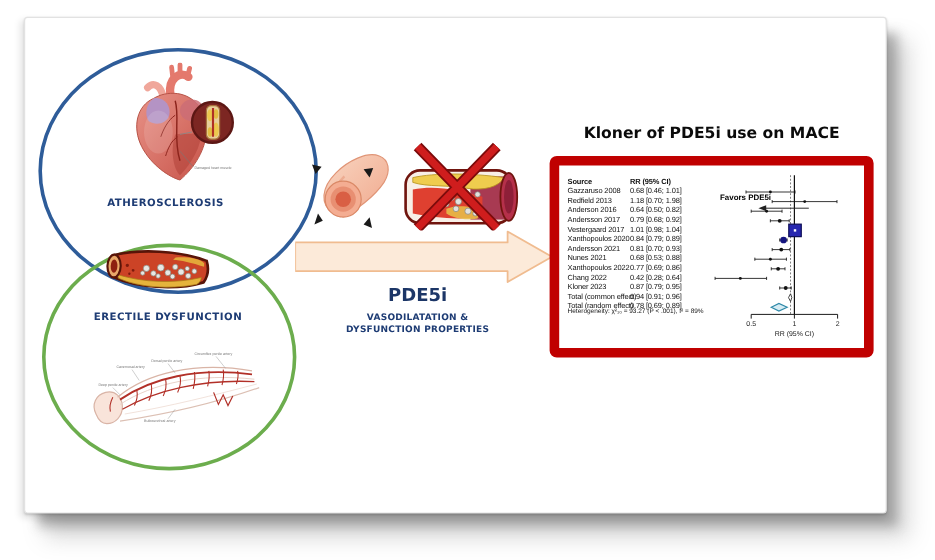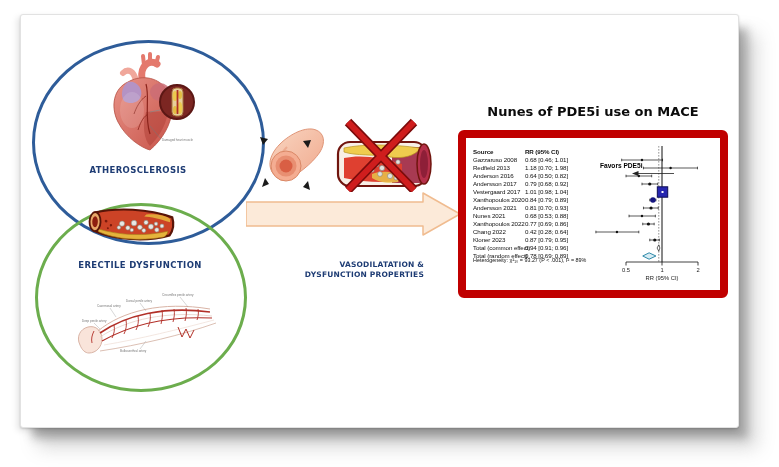--- a/index.html
+++ b/index.html
@@ -10,21 +10,21 @@
          box-shadow:-3px 3px 6px rgba(0,0,0,.10), 0 1px 2px rgba(0,0,0,.15),
                     10px 12px 10px -2px rgba(95,95,95,.45), 18px 20px 18px rgba(130,130,130,.30);}
   .abs{position:absolute;}
   .circle{position:absolute;border-radius:50%;box-sizing:border-box;background:transparent;}
   .c-blue{left:32px;top:40px;width:233px;height:205px;border:3.5px solid #2e5c99;}
   .c-green{left:35px;top:203px;width:212px;height:189px;border:3.5px solid #6cad4d;}
   .venn-label{position:absolute;text-align:center;font-weight:bold;color:#1e3c74;
               font-size:8.5px;letter-spacing:.4px;font-family:"DejaVu Sans",sans-serif;}
   .drug{position:absolute;left:296px;top:237px;width:104px;text-align:center;color:#1c3667;
         font-size:15px;font-weight:bold;font-family:"DejaVu Sans",sans-serif;}
-  .mech{position:absolute;left:272px;width:152px;text-align:right;color:#1e3c74;
+  .mech{position:absolute;left:272px;width:152px;text-align:center;color:#1e3c74;
         font-size:7.5px;font-weight:600;font-family:"DejaVu Sans",sans-serif;letter-spacing:.2px;}
   .fp-title{position:absolute;left:458px;top:104px;width:270px;text-align:center;color:#0b0b0b;
             font-size:13px;font-weight:bold;font-family:"DejaVu Sans",sans-serif;}
   .fp-frame{position:absolute;left:458px;top:130px;width:270px;height:168px;box-sizing:border-box;
             border:8px solid #c00000;border-radius:6px;background:#fff;}
   #fp-rows{position:absolute;left:7px;top:10px;}
   .fp-row{font-size:6.2px;line-height:8px;height:8px;white-space:nowrap;color:#111;letter-spacing:-.1px;}
   .fp-row.bold{font-weight:bold;}
   .fp-row .src{display:inline-block;width:52px;}
   #fp-het{position:absolute;left:7px;top:119px;font-size:5.4px;color:#111;white-space:nowrap;}
@@ -185,24 +185,25 @@
     <g>
       <path d="M16 4 L82 72 M82 4 L16 72" stroke="#7c0b0b" stroke-width="9" fill="none"></path>
       <path d="M16 4 L82 72 M82 4 L16 72" stroke="#cf1d1d" stroke-width="6" fill="none"></path>
     </g>
   </svg>
 
   <svg class="abs" style="left:246px;top:186px;" width="216" height="56" viewBox="0 0 216 56">
     <polygon points="0,16 177,16 177,7 214,28 177,49 177,40 0,40" fill="#fcead9" stroke="#f0bc90" stroke-width="1.5" stroke-linejoin="round"></polygon>
   </svg>
 
+  <div class="drug">PDE5i</div>
   <div class="mech" style="top:260px;">VASODILATATION &amp;</div>
   <div class="mech" style="top:270px;">DYSFUNCTION PROPERTIES</div>
 
-  <div class="fp-title">Nunes of PDE5i use on MACE</div>
+  <div class="fp-title">Kloner of PDE5i use on MACE</div>
   <div class="fp-frame">
     <div id="fp-rows">
         <div class="fp-row bold"><span class="src">Source</span><span class="rr">RR (95% CI)</span></div>
         <div class="fp-row"><span class="src">Gazzaruso 2008</span><span class="rr">0.68 [0.46; 1.01]</span></div>
         <div class="fp-row"><span class="src">Redfield 2013</span><span class="rr">1.18 [0.70; 1.98]</span></div>
         <div class="fp-row"><span class="src">Anderson 2016</span><span class="rr">0.64 [0.50; 0.82]</span></div>
         <div class="fp-row"><span class="src">Andersson 2017</span><span class="rr">0.79 [0.68; 0.92]</span></div>
         <div class="fp-row"><span class="src">Vestergaard 2017</span><span class="rr">1.01 [0.98; 1.04]</span></div>
         <div class="fp-row"><span class="src">Xanthopoulos 2020</span><span class="rr">0.84 [0.79; 0.89]</span></div>
         <div class="fp-row"><span class="src">Andersson 2021</span><span class="rr">0.81 [0.70; 0.93]</span></div>

